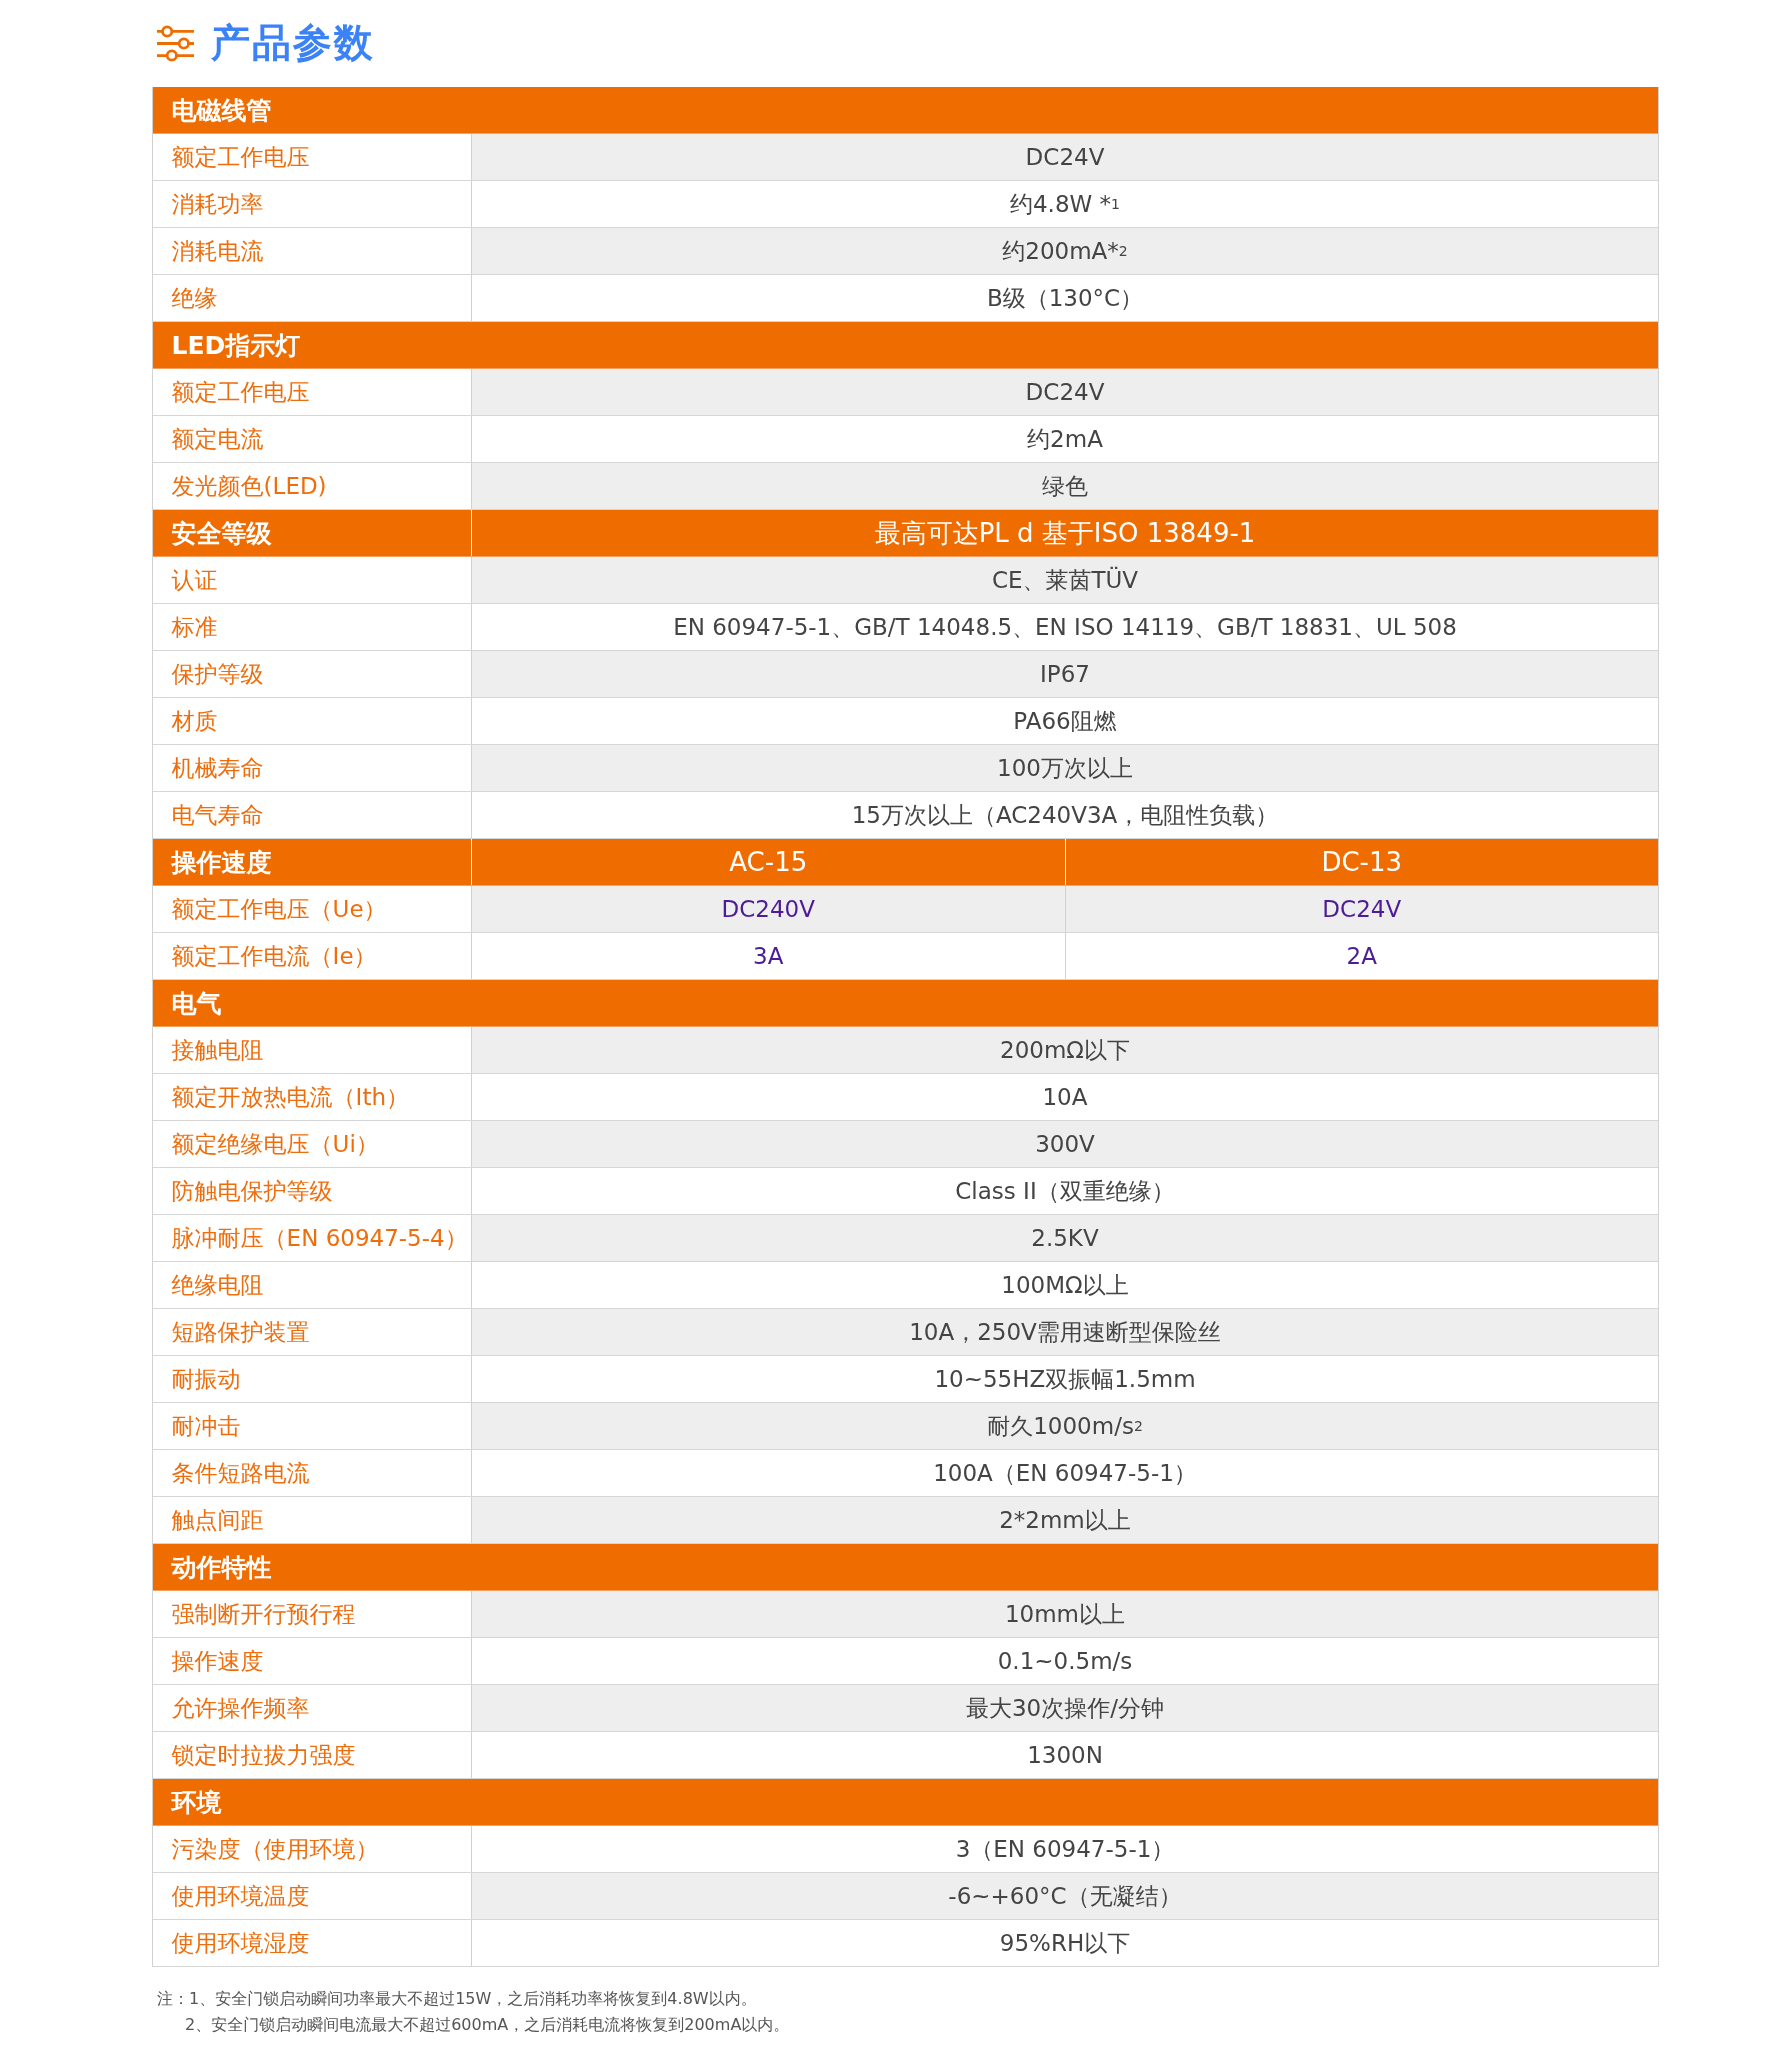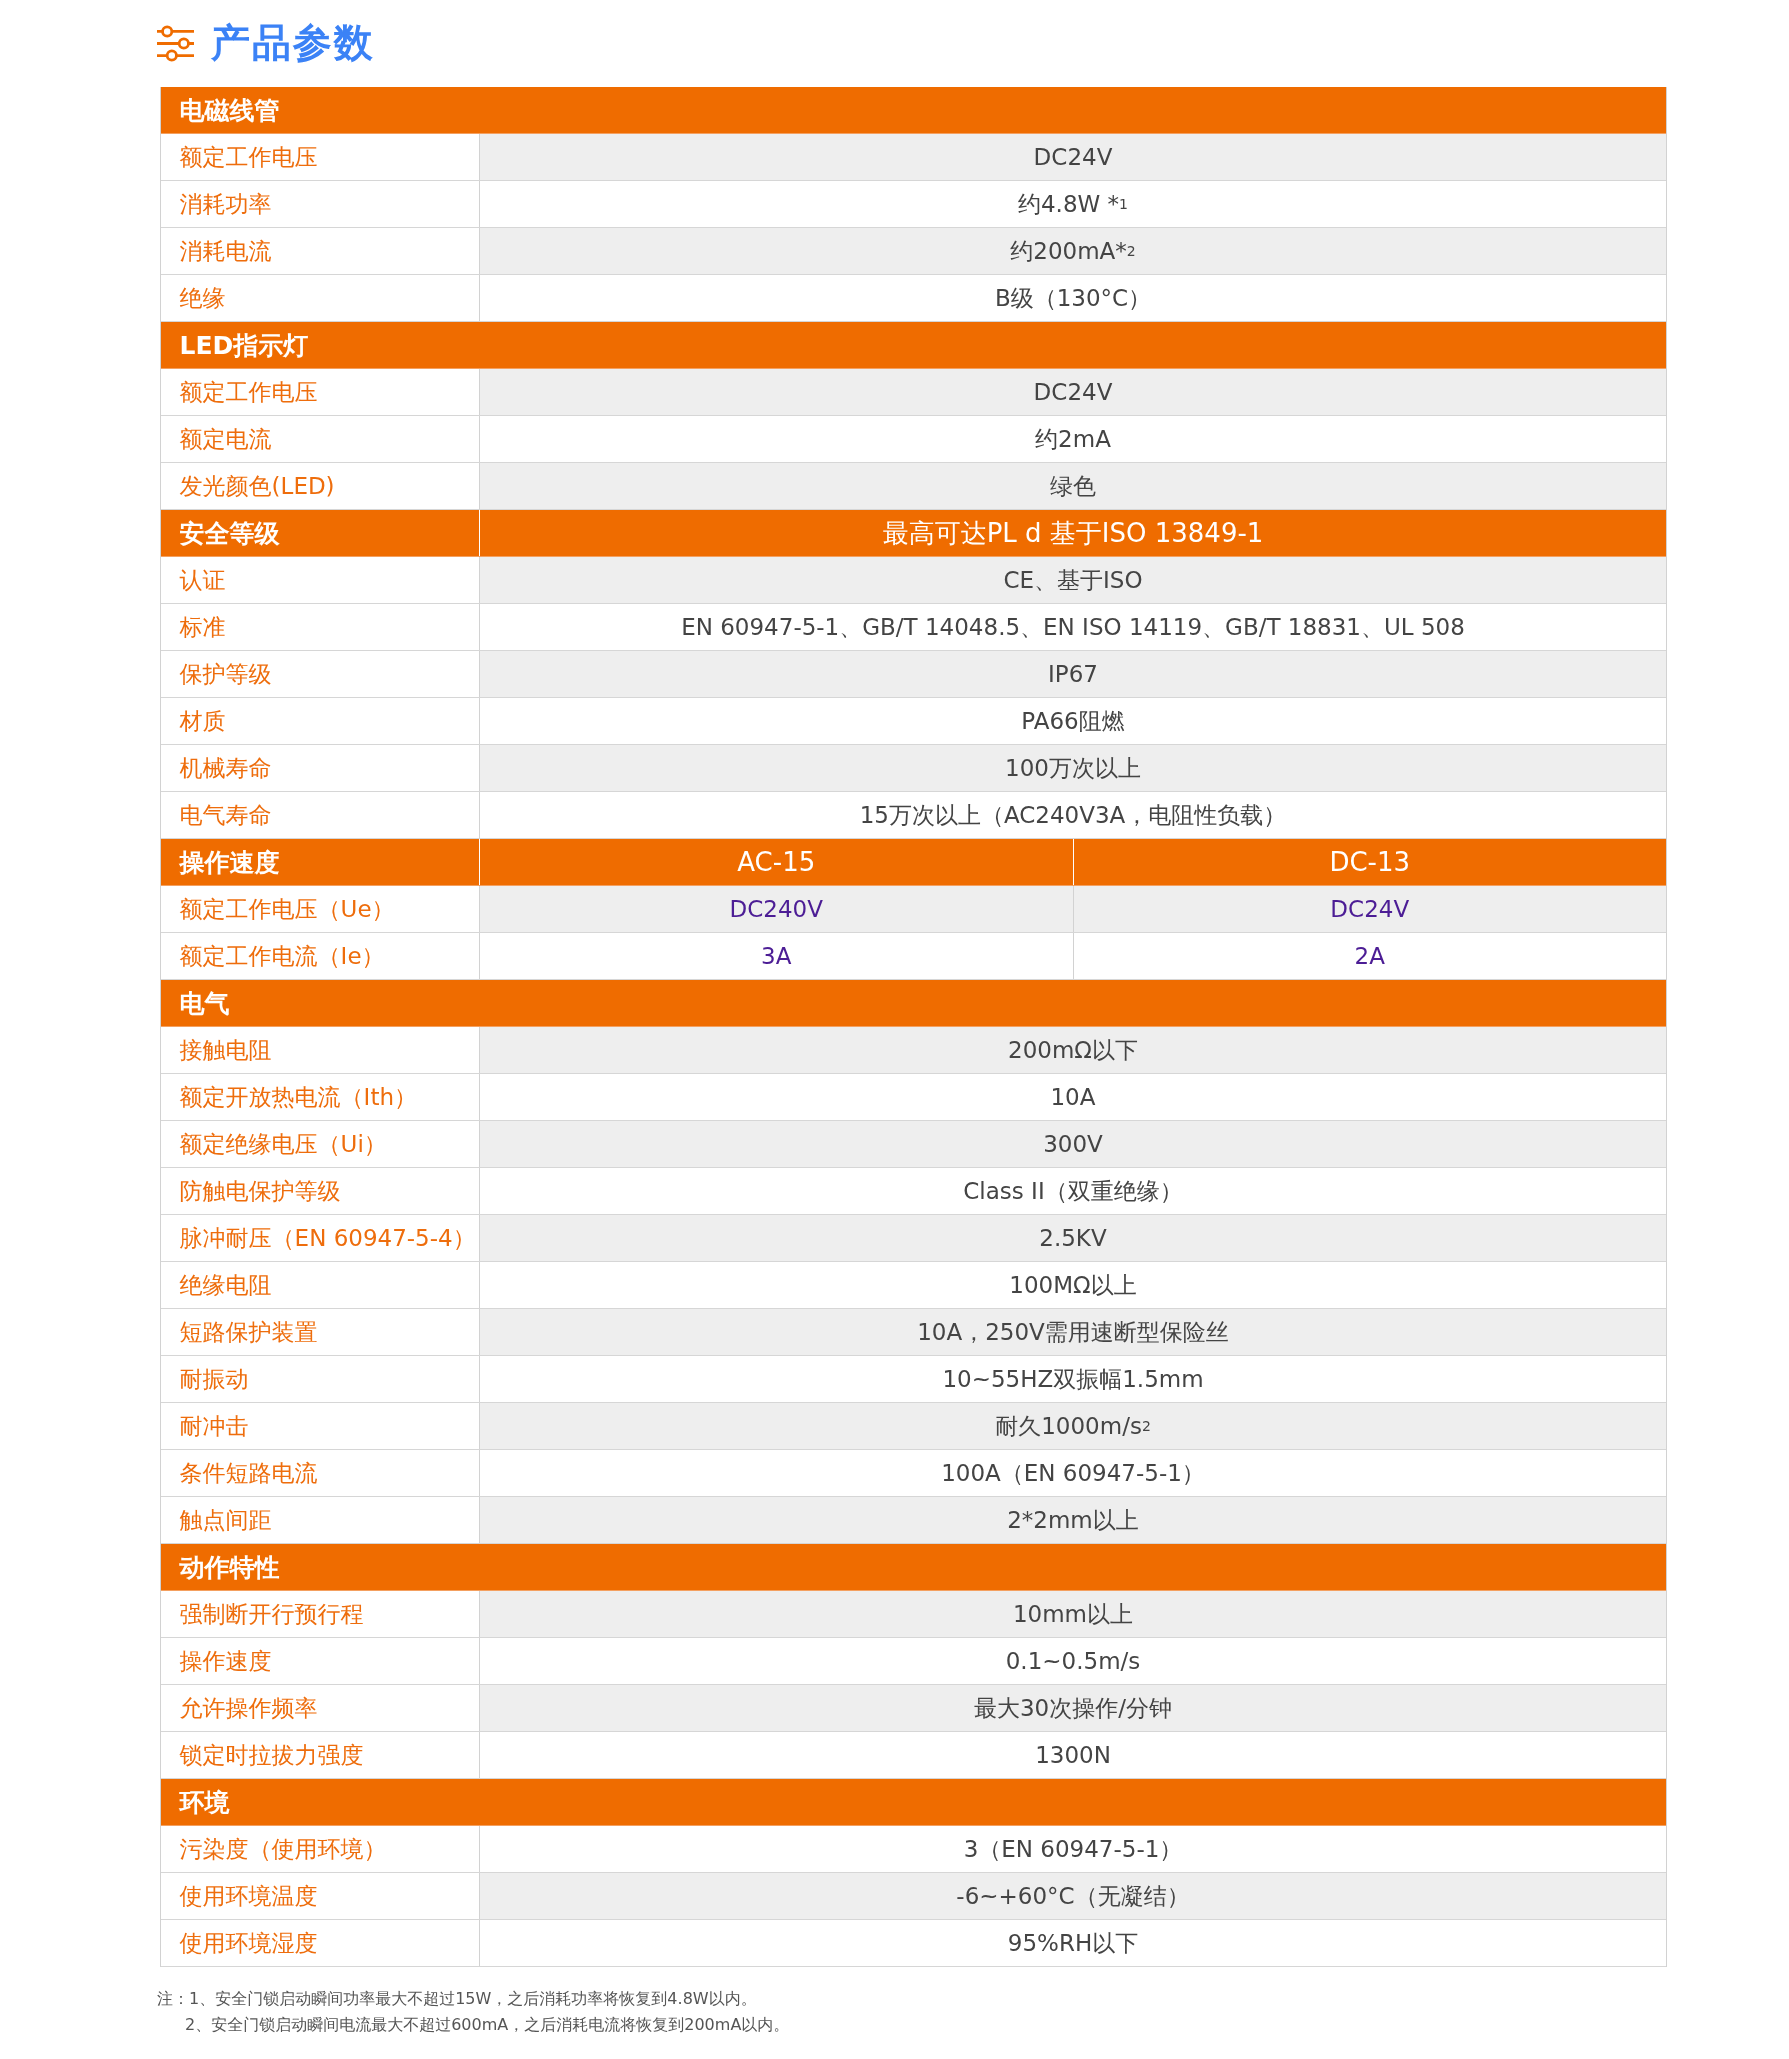--- a/index.html
+++ b/index.html
@@ -2,21 +2,21 @@
 <html style="font-size:15px"><head>
 <meta charset="utf-8">
 <style>
   html, body { margin: 0; padding: 0; background: #ffffff; }
   body { width: 1790px; height: 2059px; position: relative; overflow: hidden;
          font-family: "DejaVu Sans", "Liberation Sans", sans-serif; }
   .title-bar { position: absolute; left: 155px; top: 15px; height: 56px; display: flex; align-items: center; }
   .title-icon { width: 41px; height: 37px; margin-right: 15px; }
   .title-text { font-size: 39px; font-weight: bold; color: #3b82f6; letter-spacing: 1.9px; }
 
-  .spec-table { position: absolute; left: 160px; top: 87px; width: 1507px;
+  .spec-table { position: absolute; left: 152px; top: 87px; width: 1507px;
                 border-left: 1.9px solid #d2d2d2; border-right: 1.9px solid #d2d2d2; box-sizing: border-box; }
   .row { display: flex; height: 47px; box-sizing: border-box; border-bottom: 1.9px solid #d6d6d6; }
   .row.section { background: #ef6c00; border-bottom: 1.9px solid #f4a060; }
   .row .label { width: 319px; flex: 0 0 319px; box-sizing: border-box; padding-left: 18.6px;
                 display: flex; align-items: center; font-size: 23px; color: #ee6d0c;
                 border-right: 1.9px solid #d2d2d2; background: #ffffff; white-space: nowrap; }
   .row .value { flex: 1; display: flex; align-items: center; justify-content: center;
                 font-size: 23px; color: #444444; white-space: nowrap; }
   .row.gray .value, .row.gray .sub { background: #eeeeee; }
   .row.white .value, .row.white .sub { background: #ffffff; }
@@ -103,21 +103,21 @@
         <span>绿色</span>
       </div>
     </div>
     <div class="row section split">
       <div class="label">安全等级</div>
       <div class="value">最高可达PL d 基于ISO 13849-1</div>
     </div>
     <div class="row gray">
       <div class="label">认证</div>
       <div class="value">
-        <span>CE、基于ISO</span>
+        <span>CE、莱茵TÜV</span>
       </div>
     </div>
     <div class="row white">
       <div class="label">标准</div>
       <div class="value">
         <span>EN 60947-5-1、GB/T 14048.5、EN ISO 14119、GB/T 18831、UL 508</span>
       </div>
     </div>
     <div class="row gray">
       <div class="label">保护等级</div>

